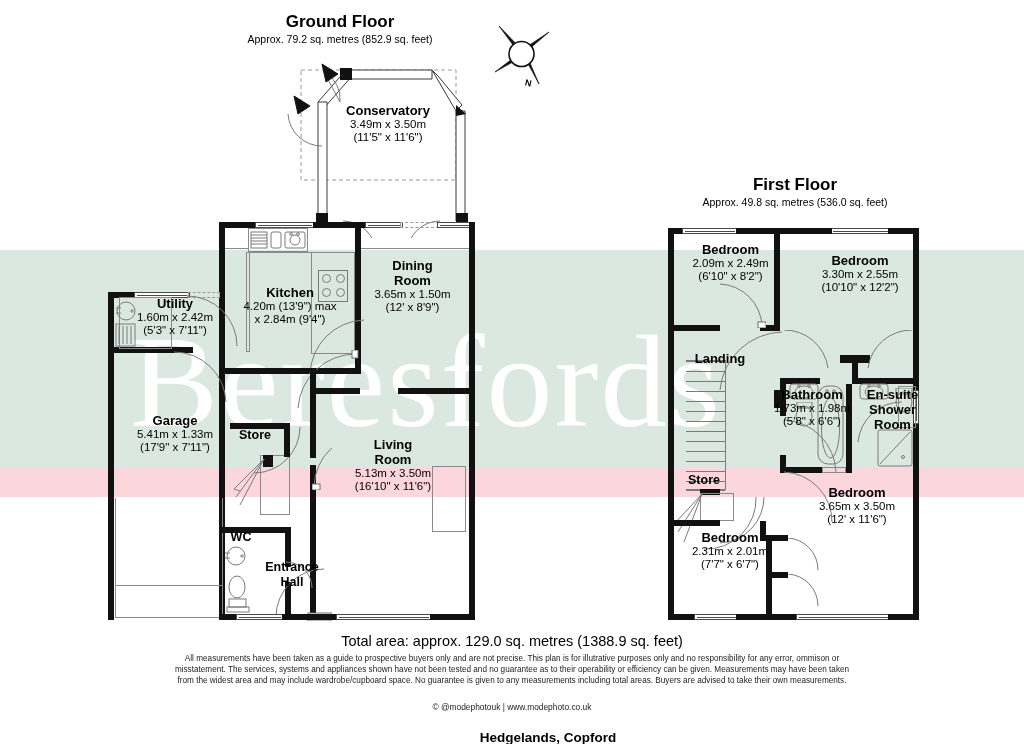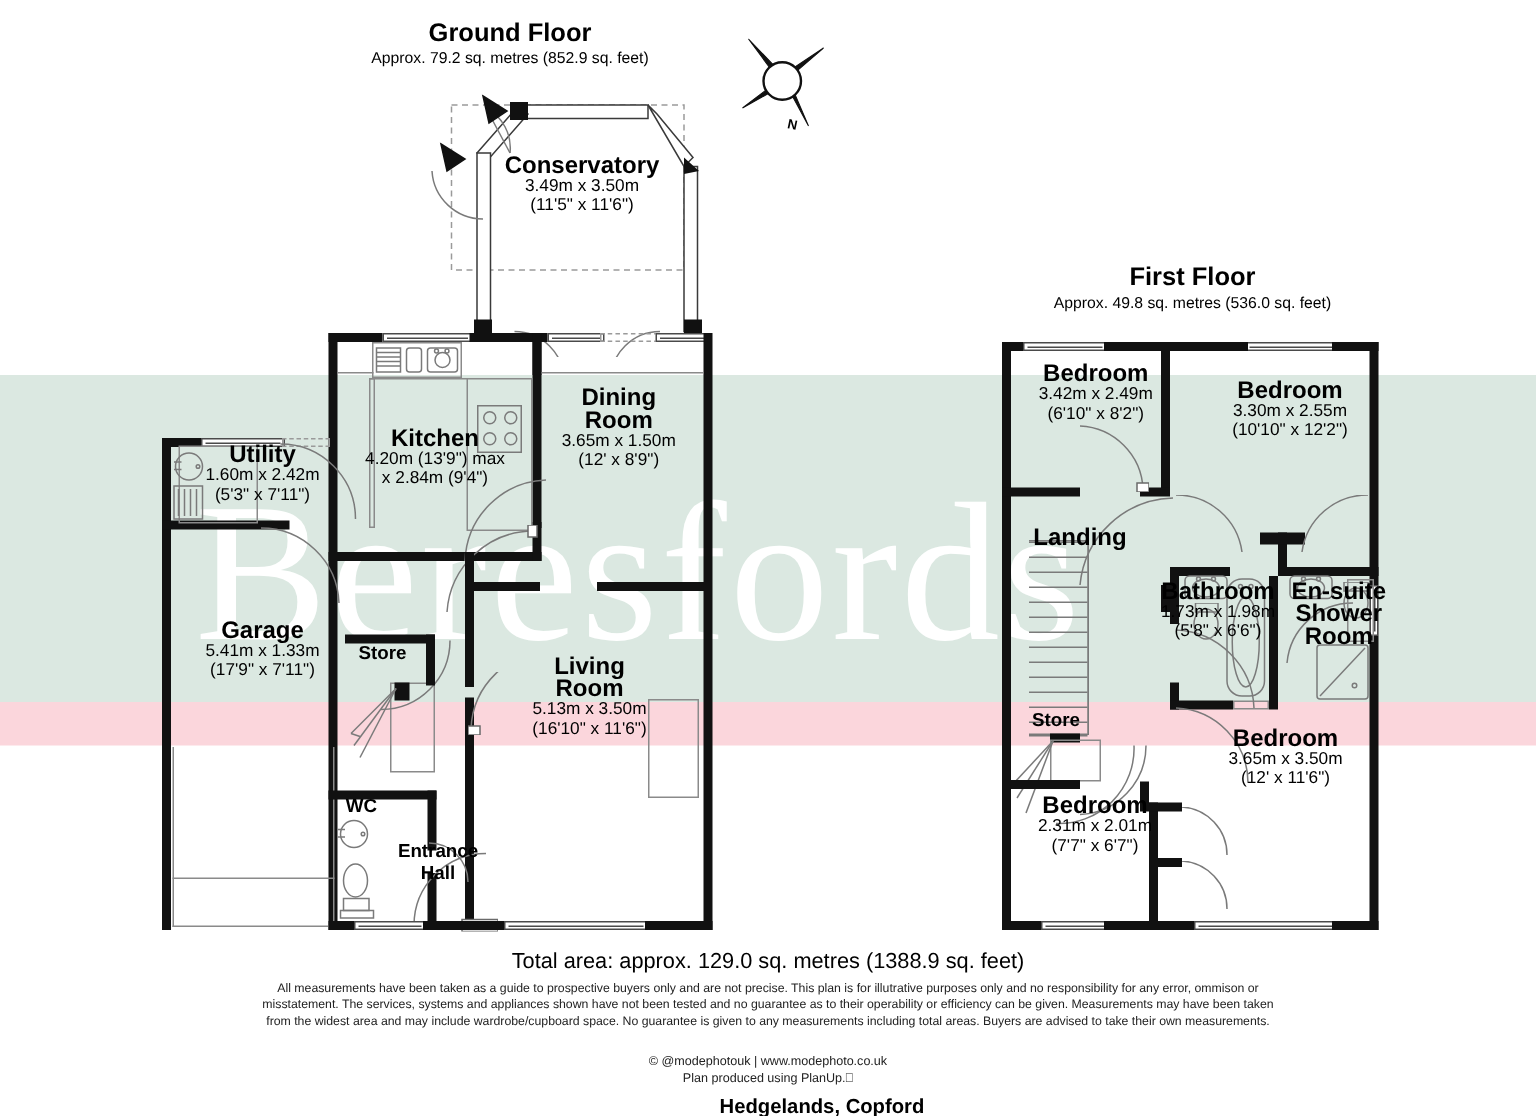--- a/index.html
+++ b/index.html
@@ -36,21 +36,21 @@
   .winv:after{content:"";position:absolute;top:2px;bottom:2px;left:50%;width:1px;background:#4a4a4a;}
   .dash{position:absolute;border:1px dashed #9a9a9a;box-sizing:border-box;}
 
   
   .stairs{position:absolute;border:1px solid #7a7a7a;box-sizing:border-box;background:transparent;}
   .stairs i{position:absolute;left:0;right:0;height:1px;background:#7a7a7a;}
   .stairs b{position:absolute;top:0;bottom:0;width:1px;background:#7a7a7a;}
 
   
   .lbl{position:absolute;z-index:8;text-align:center;white-space:nowrap;}
-  .lbl .nm{font-weight:bold;font-size:16px;line-height:15px;}
+  .lbl .nm{font-weight:bold;font-size:13px;line-height:15px;}
   .lbl .dm{font-size:11.5px;line-height:13px;}
   .lbl.small .nm{font-size:12.5px;}
 
   
   .h-title{position:absolute;z-index:9;text-align:center;font-weight:bold;font-size:17px;}
   .h-sub{position:absolute;z-index:9;text-align:center;font-size:10.5px;}
 
   
   .total{position:absolute;left:0;width:1024px;top:633px;text-align:center;
          font-size:14.5px;z-index:9;}
@@ -488,21 +488,21 @@
     <div class="nm">WC</div>
   </div>
 
   <div class="lbl small" style="left:237px;top:560px;width:110px;">
     <div class="nm">Entrance</div>
     <div class="nm">Hall</div>
   </div>
 
   <div class="lbl" style="left:668px;top:242px;width:125px;">
     <div class="nm">Bedroom</div>
-    <div class="dm">3.42m x 2.49m</div>
+    <div class="dm">2.09m x 2.49m</div>
     <div class="dm">(6'10" x 8'2")</div>
   </div>
 
   <div class="lbl" style="left:795px;top:253px;width:130px;">
     <div class="nm">Bedroom</div>
     <div class="dm">3.30m x 2.55m</div>
     <div class="dm">(10'10" x 12'2")</div>
   </div>
 
   <div class="lbl" style="left:664px;top:351px;width:112px;">
@@ -534,17 +534,16 @@
   <div class="lbl" style="left:792px;top:485px;width:130px;">
     <div class="nm">Bedroom</div>
     <div class="dm">3.65m x 3.50m</div>
     <div class="dm">(12' x 11'6")</div>
   </div>
 
   <div class="total">Total area: approx. 129.0 sq. metres (1388.9 sq. feet)</div>
   <div class="disc">All measurements have been taken as a guide to prospective buyers only and are not precise. This plan is for illutrative purposes only and no responsibility for any error, ommison or misstatement. The services, systems and appliances shown have not been tested and no guarantee as to their operability or efficiency can be given. Measurements may have been taken from the widest area and may include wardrobe/cupboard space. No guarantee is given to any measurements including total areas. Buyers are advised to take their own measurements.</div>
   <div class="credit">
     <div>© @modephotouk | www.modephoto.co.uk</div>
-    <div>Plan produced using PlanUp.⎕</div>
   </div>
   <div class="addr">Hedgelands, Copford</div>
 
 </div>
 
 </body></html>

